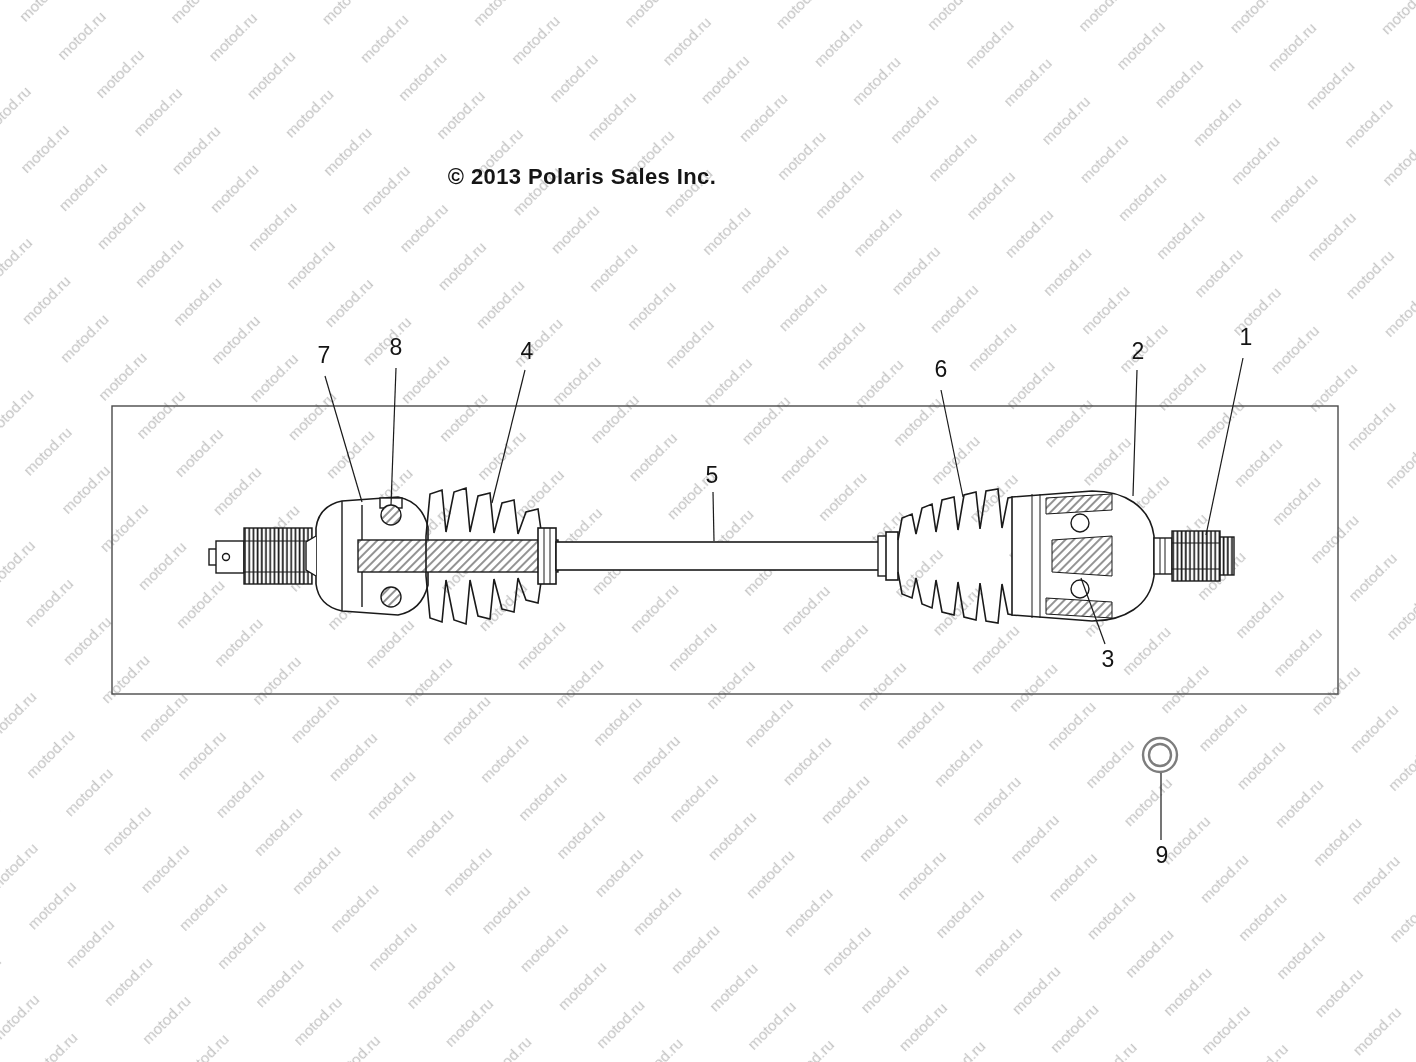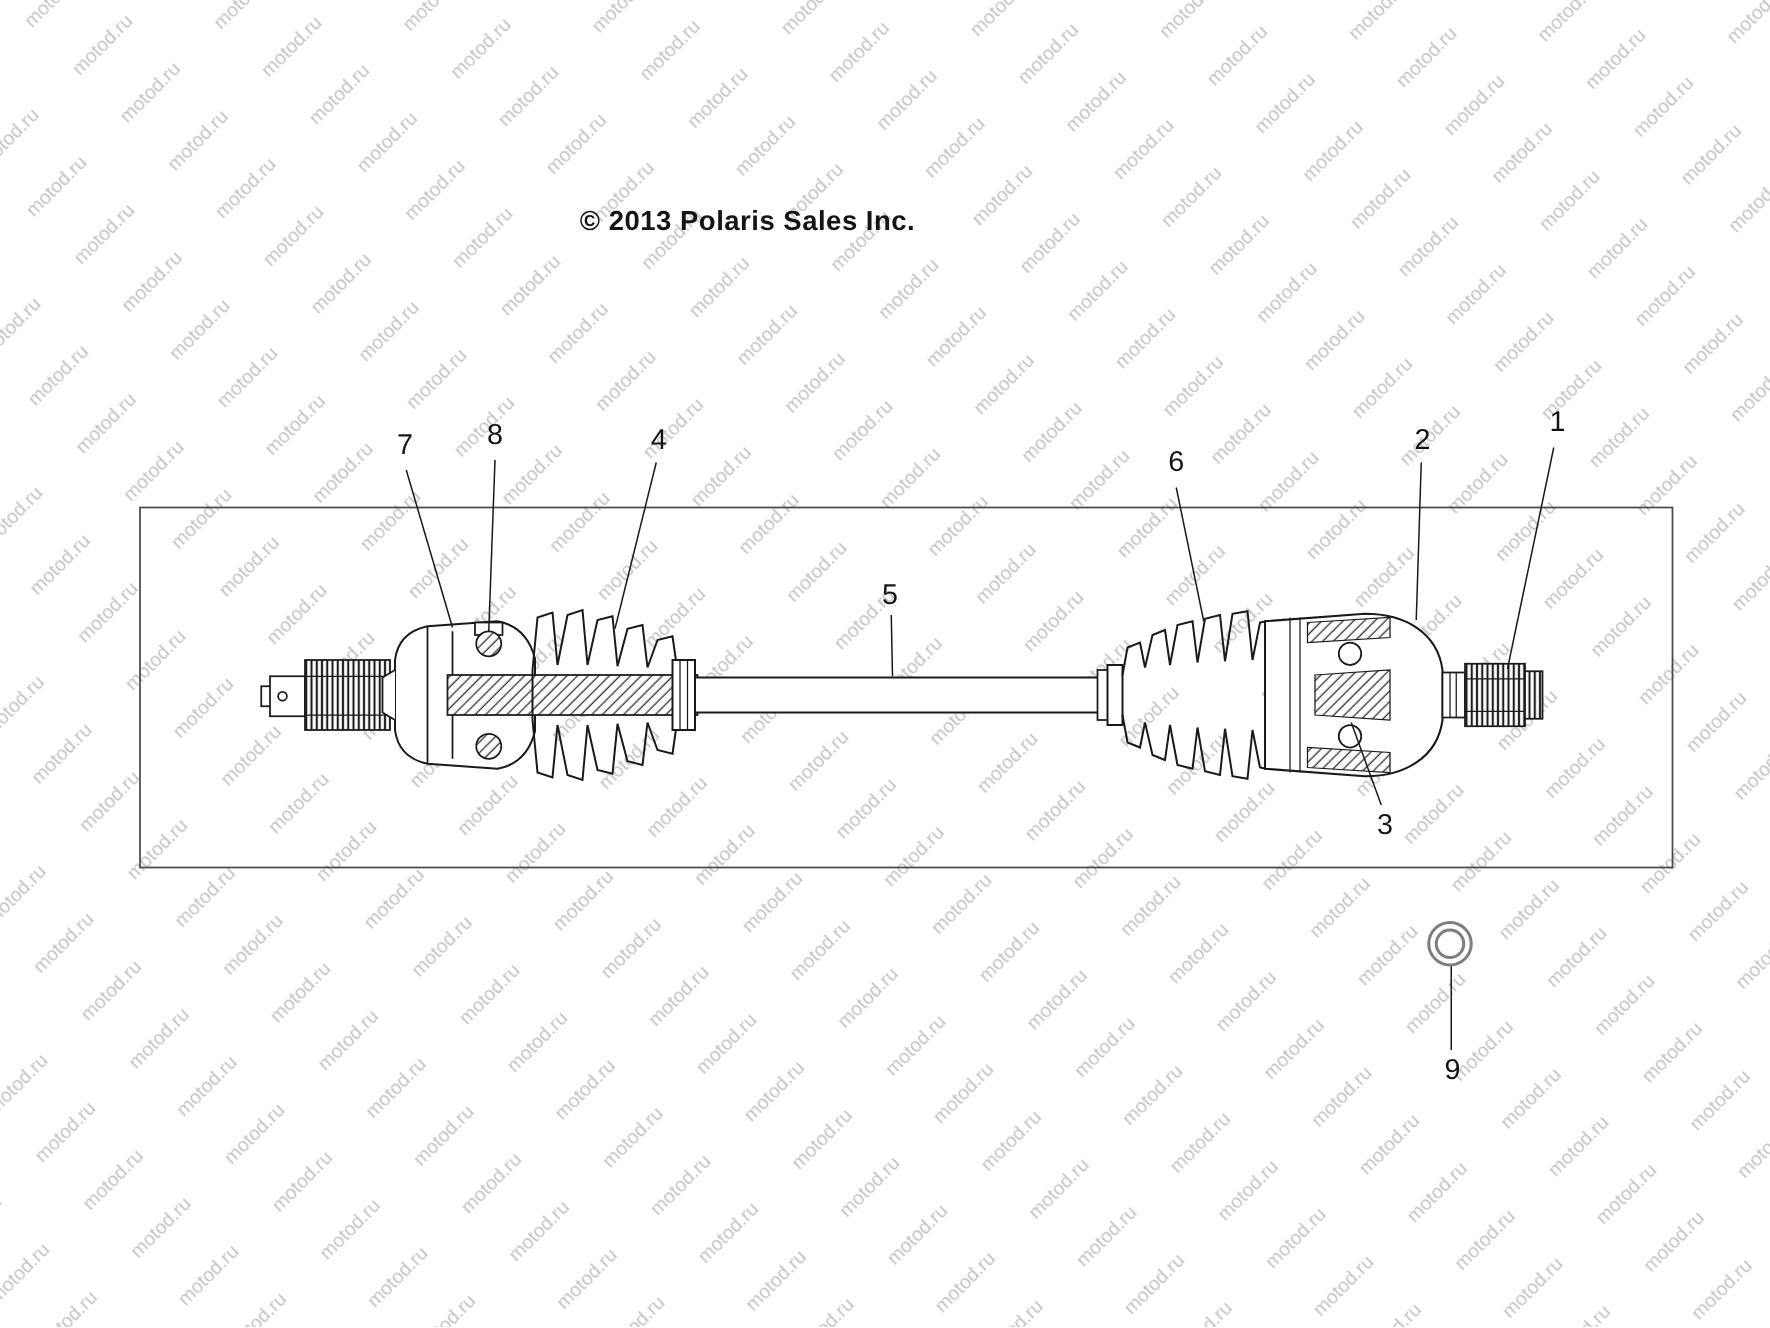--- a/index.html
+++ b/index.html
@@ -16,21 +16,20 @@
   .copyright {
     position: absolute;
     left: 0;
     top: 164px;
     width: 1164px;
     text-align: center;
     font-size: 22px;
     font-weight: 600;
     letter-spacing: 0.4px;
     color: #151515;
-    margin-left: 16px;
   }
   .callout {
     position: absolute;
     font-size: 23px;
     color: #141414;
     transform: translateX(-50%);
     line-height: 1;
   }
   svg text { font-family: "Liberation Sans", sans-serif; }
 </style>

